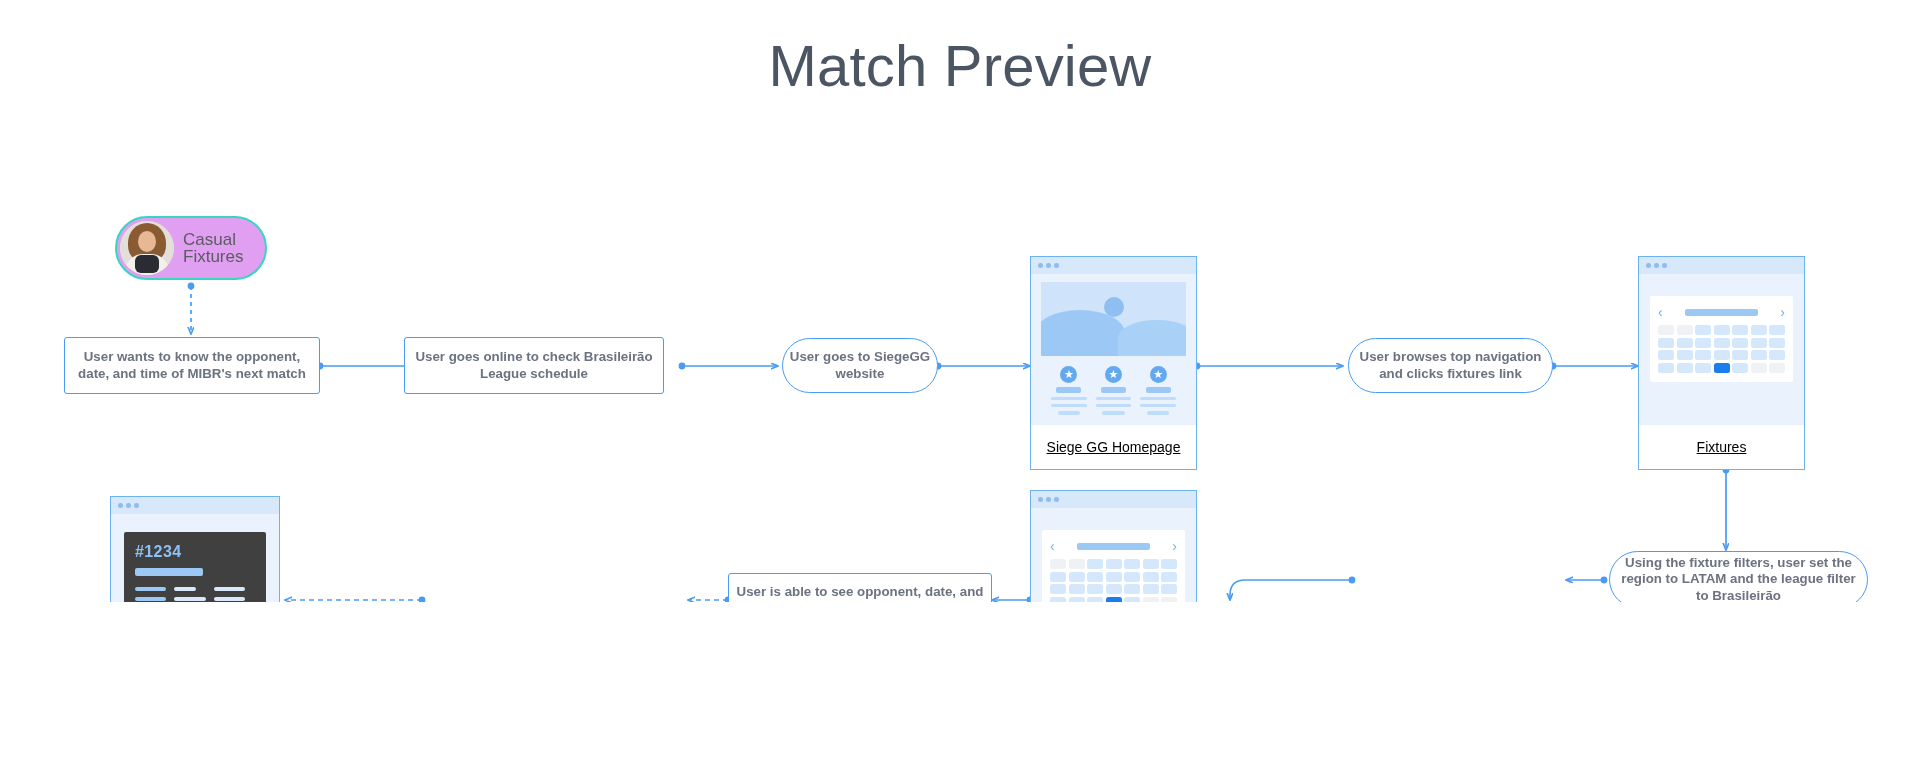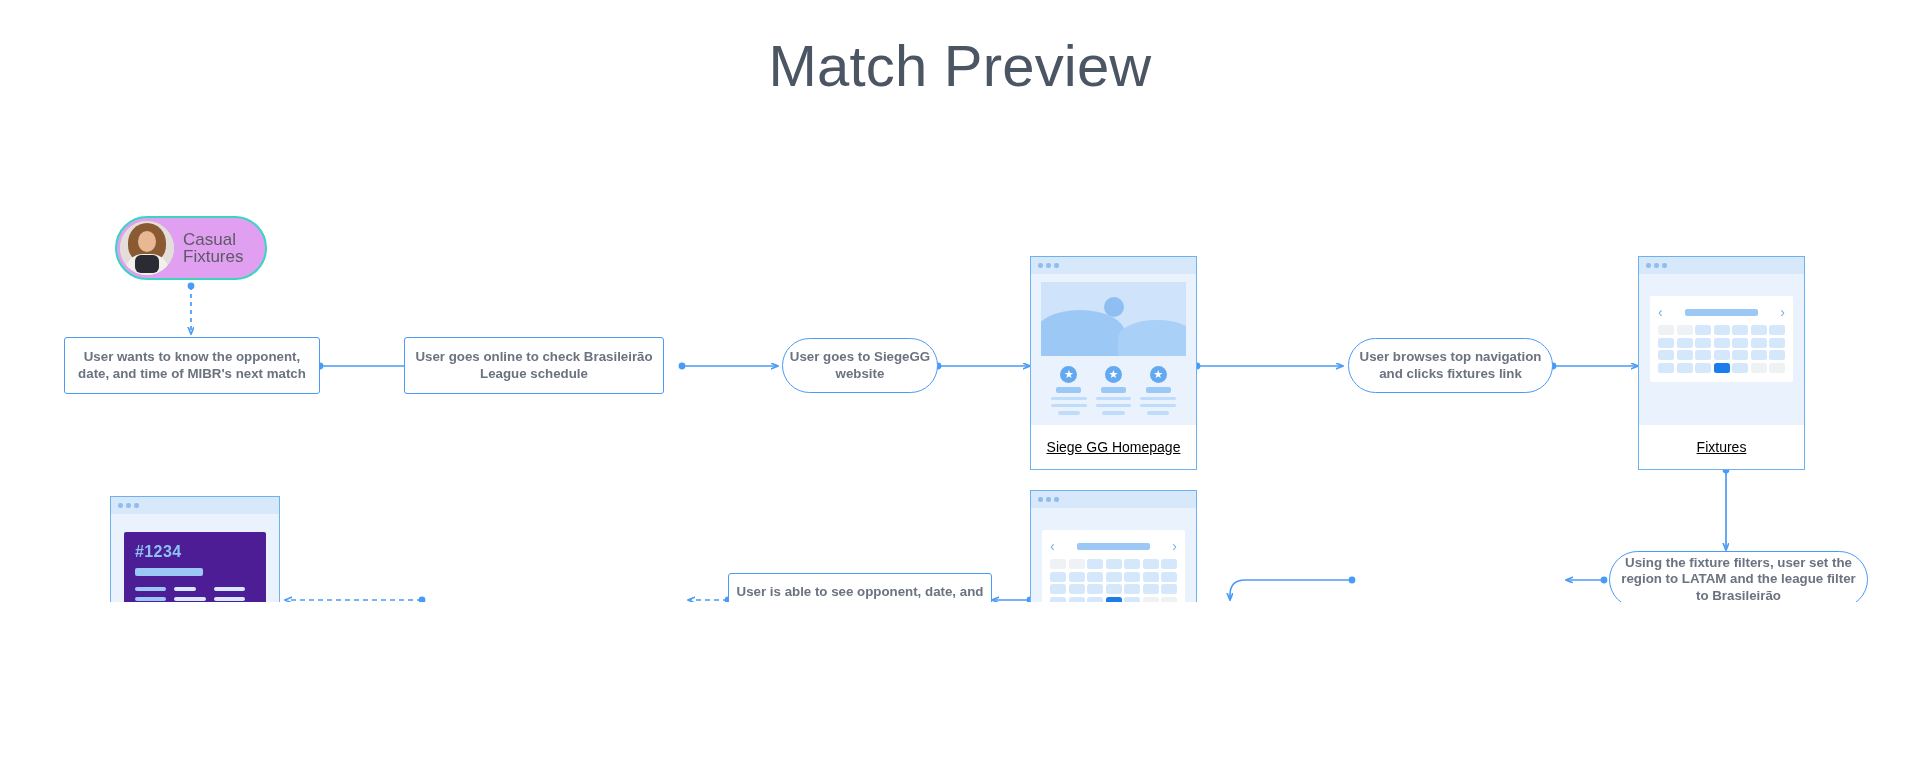--- a/index.html
+++ b/index.html
@@ -185,21 +185,21 @@
     grid-template-columns: repeat(7, 1fr);
     gap: 2.5px;
   }
   .cal-cell { height: 10px; border-radius: 2.5px; background: #d5e8fb; }
   .cal-cell.dim { background: #eef2f5; }
   .cal-cell.sel { background: #1a7ced; }
 
   
   .md-wrap {
     margin: 18px 13px 0 13px;
-    background: #4c1d95;
+    background: #404040;
     border-radius: 2px;
     padding: 11px 21px 14px 11px;
   }
   .md-id { color: #8dc0f3; font-size: 16px; font-weight: 700; letter-spacing: .4px; }
   .md-title { height: 8px; width: 62%; border-radius: 2px; background: #9cc8f5; margin-top: 7px; }
   .md-cols { display: flex; gap: 8px; margin-top: 11px; }
   .md-col { flex: 1 1 0; }
   .md-line { height: 4.2px; border-radius: 2px; margin-bottom: 6px; background: #9cc8f5; }
   .md-line.faint { background: #d9e9fb; }
   .md-line.short { width: 70%; }

